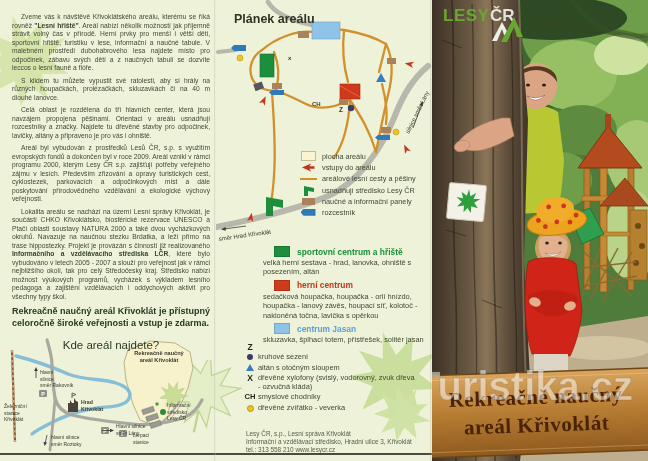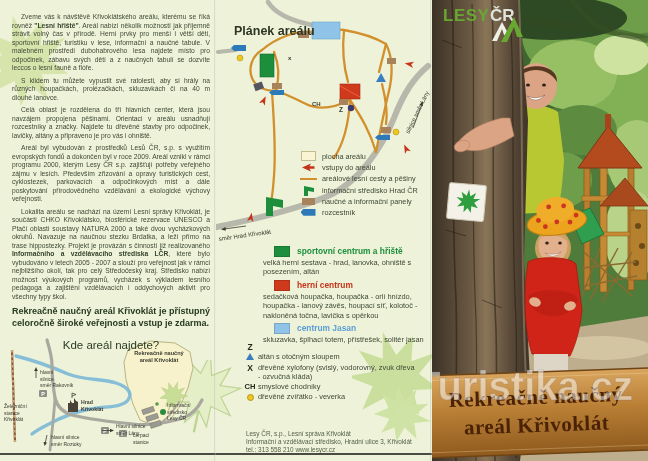--- a/index.html
+++ b/index.html
@@ -15,34 +15,34 @@
   
   .text-col{position:absolute;left:12px;top:13px;width:198px;z-index:3;}
   .para{margin:0 0 4px 0;font-size:6.7px;line-height:8.5px;text-align:justify;
         color:#3d4734;text-indent:9px;}
   .para b{color:#32402a;}
   .highlight{margin:5px 0 0 0;font-size:9px;line-height:11.5px;font-weight:bold;
         color:#273a1f;text-align:justify;}
   .where{margin:10px 0 7px 0;font-size:11.5px;font-weight:normal;color:#2c3c24;text-align:center;}
   .map-left{position:absolute;left:2px;top:338px;z-index:1;}
   
-  .plan-title{position:absolute;left:18px;top:24px;font-size:12.5px;font-weight:bold;
+  .plan-title{position:absolute;left:18px;top:12px;font-size:12.5px;font-weight:bold;
         color:#2e3524;z-index:3;}
   .plan-map{position:absolute;left:0;top:0;z-index:1;}
   .legend1{position:absolute;left:82px;top:152px;z-index:3;}
   .lg-row{display:flex;margin-bottom:2.6px;height:8.6px;}
   .lg-ic{width:20px;display:flex;justify-content:center;align-items:center;flex:none;}
   .lg-label{font-size:7.3px;color:#3d4734;margin-left:4px;white-space:nowrap;}
   .ic-plocha{width:13px;height:8px;background:#fbf4d2;border:1px solid #c2bd8e;}
   .ic-line{width:17px;height:0;border-top:2.2px solid #d2902c;}
   .ic-panel{width:13px;height:7px;background:#a8825a;}
   .ic-rozc{width:15px;height:7px;background:#2e7ab8;
         clip-path:polygon(0 50%,20% 0,100% 0,100% 100%,20% 100%);}
   .centers{position:absolute;left:26px;top:246px;z-index:3;width:180px;}
-  .c-head{display:flex;margin-bottom:1px;padding-left:32px;}
+  .c-head{display:flex;align-items:center;margin-bottom:1px;padding-left:32px;}
   .c-sq{width:14px;height:9px;margin-right:7px;flex:none;border:0.5px solid rgba(0,0,0,.15);}
   .c-name{font-size:8.4px;font-weight:bold;}
   .c-desc{margin:0 0 3px 21px;font-size:7.4px;line-height:9.4px;color:#3d4734;width:162px;}
   .symbols{position:absolute;left:26px;top:343px;z-index:3;width:178px;}
   .sy-row{display:flex;margin-bottom:1.6px;}
   .sy-ic{width:16px;flex:none;text-align:center;font-weight:bold;font-size:8.5px;
         color:#22281c;line-height:8.8px;}
   .sy-label{font-size:7.4px;line-height:8.8px;color:#3d4734;width:158px;}
   .dot{display:inline-block;width:6px;height:6px;border-radius:50%;margin-top:1px;}
   .dot-navy{background:#3a3a6e;}
@@ -250,21 +250,21 @@
             <span class="ic-line"></span>
           </span>
         <span class="lg-label">areálové lesní cesty a pěšiny</span>
       </div>
       <div class="lg-row">
         <span class="lg-ic">
           <svg width="14" height="12">
               <path d="M3,12 L3,2 L13,4 L13,8 L7,7 L7,12 Z" fill="#1d8f3c"></path>
             </svg>
         </span>
-        <span class="lg-label">informační středisko Hrad ČR</span>
+        <span class="lg-label">usnadňují středisko Lesy ČR</span>
       </div>
       <div class="lg-row">
         <span class="lg-ic">
             <span class="ic-panel"></span>
           </span>
         <span class="lg-label">naučné a informační panely</span>
       </div>
       <div class="lg-row">
         <span class="lg-ic">
             <span class="ic-rozc"></span>
@@ -287,20 +287,24 @@
       <div class="c-head">
         <span class="c-sq" style="background:#8fc3e8"></span>
         <span class="c-name" style="color:#5a9fd4">centrum Jasan</span>
       </div>
       <div class="c-desc">skluzavka, šplhací totem, přístřešek, solitér jasan</div>
     </div>
 
     <div class="symbols">
       <div class="sy-row">
         <span class="sy-ic">Z</span>
+      </div>
+      <div class="sy-row">
+        <span class="sy-ic"><span class="dot dot-navy"></span></span>
+        <span class="sy-label">kruhové sezení</span>
       </div>
       <div class="sy-row">
         <span class="sy-ic"><span class="tri"></span></span>
         <span class="sy-label">altán s otočným sloupem</span>
       </div>
       <div class="sy-row">
         <span class="sy-ic">X</span>
         <span class="sy-label">dřevěné xylofony (svislý, vodorovný, zvuk dřeva - ozvučná kláda)</span>
       </div>
       <div class="sy-row">

